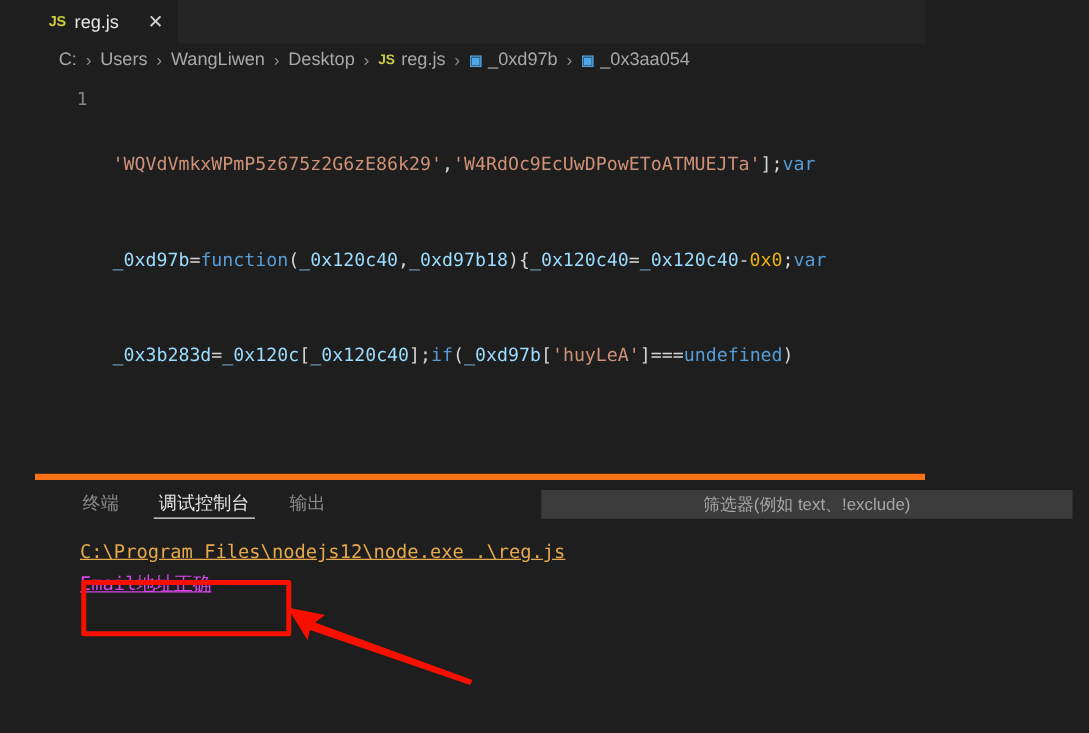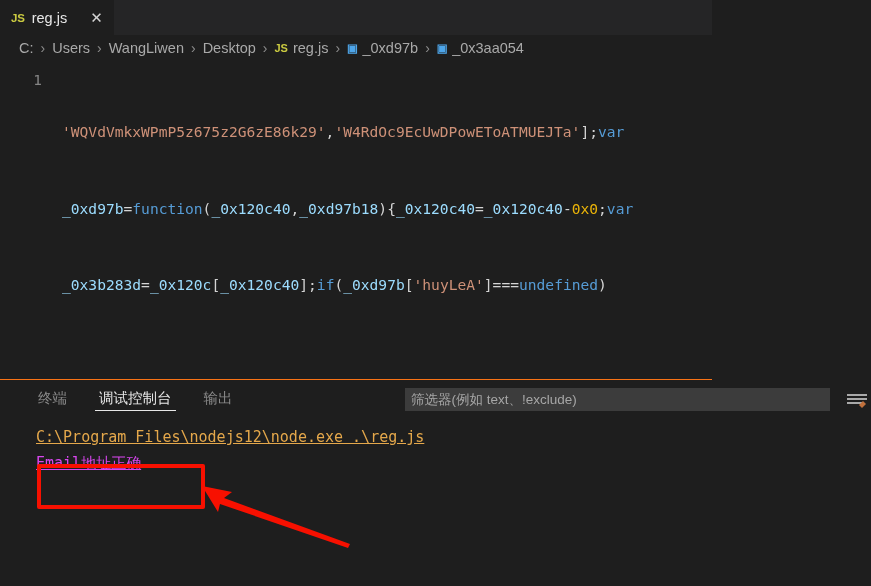--- a/index.html
+++ b/index.html
@@ -6,20 +6,21 @@
   html, body {
     width: 871px; height: 586px;
     background: #1e1e1e;
     font-family: "Liberation Sans", sans-serif;
     overflow: hidden;
   }
   #app {
     position: relative;
     width: 712px; height: 586px;
     background: #1e1e1e;
+    margin-left: 28px;
   }
 
   
   .tabbar {
     height: 35px;
     background: #252526;
     display: flex;
     align-items: stretch;
   }
   .tab {
@@ -109,21 +110,21 @@
   .tok-str  { color: #ce9178; }
   .tok-var  { color: #9cdcfe; }
   .tok-punc { color: #d4d4d4; }
   .tok-num  { color: #eab308; }
 
   
   .panel {
     position: absolute;
     left: 0; right: 0; top: 379px; bottom: 0;
     background: #1e1e1e;
-    border-top: 1px solid #f97316;
+    border-top: 5px solid #f97316;
   }
   .panel-header {
     height: 37px;
     display: flex;
     align-items: center;
     padding-left: 22px;
     gap: 0;
     background: #1e1e1e;
   }
   .panel-tab {
@@ -149,20 +150,21 @@
     position: absolute;
     left: 405px; top: 8px;
     width: 425px; height: 23px;
     background: #3c3c3c;
     border: none;
     outline: none;
     color: #fef9c3;
     font-size: 13.5px;
     font-family: "Liberation Sans", sans-serif;
     padding: 0 6px;
+    text-align: center;
   }
   .filter-input::placeholder { color: #a6a6a6; }
   .clear-icon {
     position: absolute;
     left: 845px; top: 12px;
     width: 24px; height: 16px;
   }
 
   
   .console {

